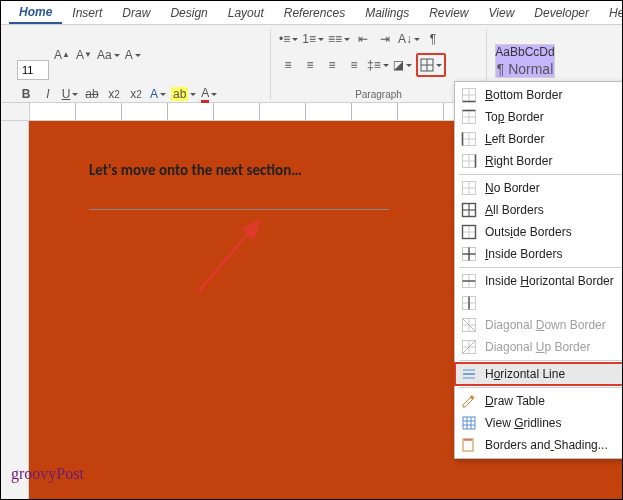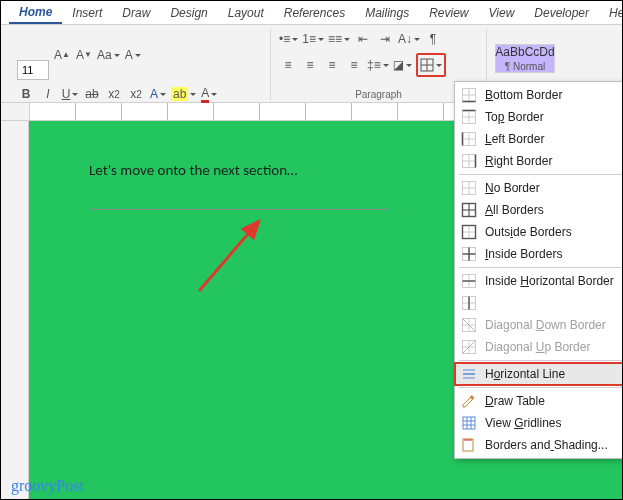--- a/index.html
+++ b/index.html
@@ -15,37 +15,37 @@
 .group-label { text-align: center; font-size: 10px; color: #666; padding-top: 2px; }
 .font-combo { background: #fff; border: 1px solid #bdbdbd; font-size: 11px; height: 20px; padding: 1px 4px; }
 .font-name { width: 88px; }
 .font-size { width: 32px; margin-top: 31px; }
 .rbtn { display: inline-flex; align-items: center; justify-content: center; min-width: 18px; height: 20px; font-size: 12px; color: #555; cursor: default; position: relative; }
 .rbtn.dd::after { content: ""; display: inline-block; margin-left: 2px; border: 3px solid transparent; border-top-color: #555; position: relative; top: 2px; }
 .borders-btn { border: 2px solid #de3a2b; border-radius: 2px; padding: 0 2px; height: 24px; }
 .styles-group { display: flex; }
 .style-box { width: 60px; height: 44px; border: 1px solid #d0d0d0; background: #c4b5fd; display: flex; flex-direction: column; align-items: center; justify-content: center; font-size: 10px; margin-top: 15px; }
 .style-preview { font-size: 12px; color: #333; }
-.style-name { font-size: 10px; color: #555; margin-top: 2px; }
+.style-name { font-size: 14px; color: #555; margin-top: 2px; }
 .ruler-corner { height: 18px; background: #f3f3f3; border-bottom: 1px solid #d0d0d0; display: flex; }
 .ruler-h { flex: 1; background: #fff; margin-left: 28px; border-left: 1px solid #d0d0d0; position: relative; background-image: repeating-linear-gradient(to right, transparent 0, transparent 45px, #bbb 45px, #bbb 46px); }
 .doc-area { position: relative; height: calc(500px - 24px - 78px - 18px); overflow: hidden; }
 .ruler-v { position: absolute; left: 0; top: 0; width: 28px; bottom: 0; background: #f3f3f3; border-right: 1px solid #d0d0d0; }
-.page { position: absolute; left: 28px; right: 0; top: 0; bottom: 0; background: #22c55e; padding: 40px 60px; }
+.page { position: absolute; left: 28px; right: 0; top: 0; bottom: 0; background: #c2410c; padding: 40px 60px; font-weight: bold; }
 .page-text { font-family: Calibri, sans-serif; font-size: 15px; color: #222; }
 .page-hr { border: none; border-top: 1px solid #888; margin-top: 30px; width: 300px; }
 .arrow { position: absolute; left: 160px; top: 90px; }
 .dropdown { position: absolute; left: 453px; top: 80px; width: 178px; background: #fff; border: 1px solid #bfbfbf; box-shadow: 2px 2px 6px rgba(0,0,0,0.25); font-size: 12px; z-index: 10; padding: 2px 0; }
 .dd-item { display: flex; align-items: center; gap: 8px; padding: 3px 8px 3px 6px; cursor: default; }
 .dd-item.disabled { color: #a0a0a0; }
 .dd-item.highlight { background: #e8e8e8; outline: 2px solid #de3a2b; outline-offset: -1px; }
 .dd-sep { height: 1px; background: #d0d0d0; margin: 2px 4px; }
 .dd-ico { width: 16px; height: 16px; display: inline-flex; align-items: center; justify-content: center; flex-shrink: 0; }
 .underline-char { text-decoration: underline; }
-.watermark { position: absolute; left: 10px; bottom: 6px; font-size: 16px; color: #3b82f6; font-family: Georgia, serif; z-index: 1; }
+.watermark { position: absolute; left: 10px; bottom: 18px; font-size: 16px; color: #701a75; font-family: Georgia, serif; z-index: 1; }
 svg { display: block; }
 </style>
 </head>
 <body>
 
 <div class="ribbon-tabs" id="ribbon-tabs">
     <div class="ribbon-tab active">Home</div>
     <div class="ribbon-tab">Insert</div>
     <div class="ribbon-tab">Draw</div>
     <div class="ribbon-tab">Design</div>

